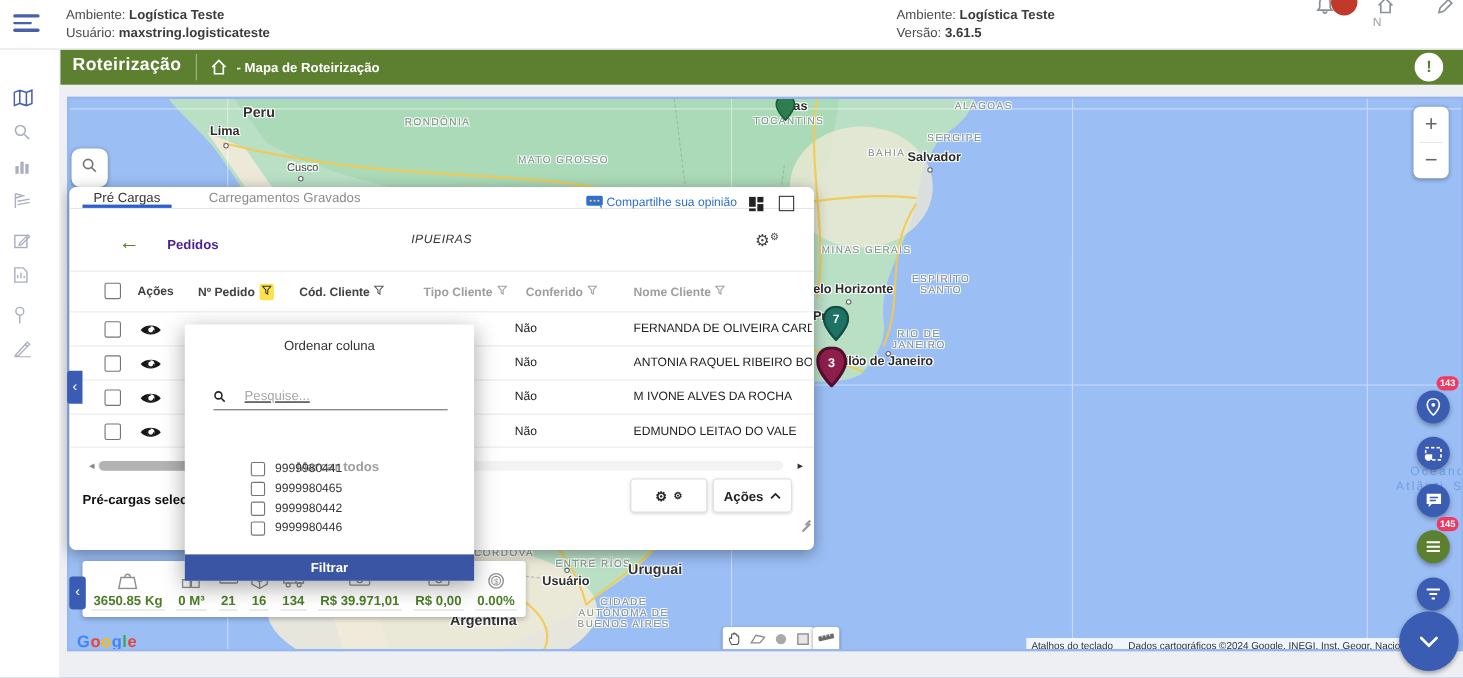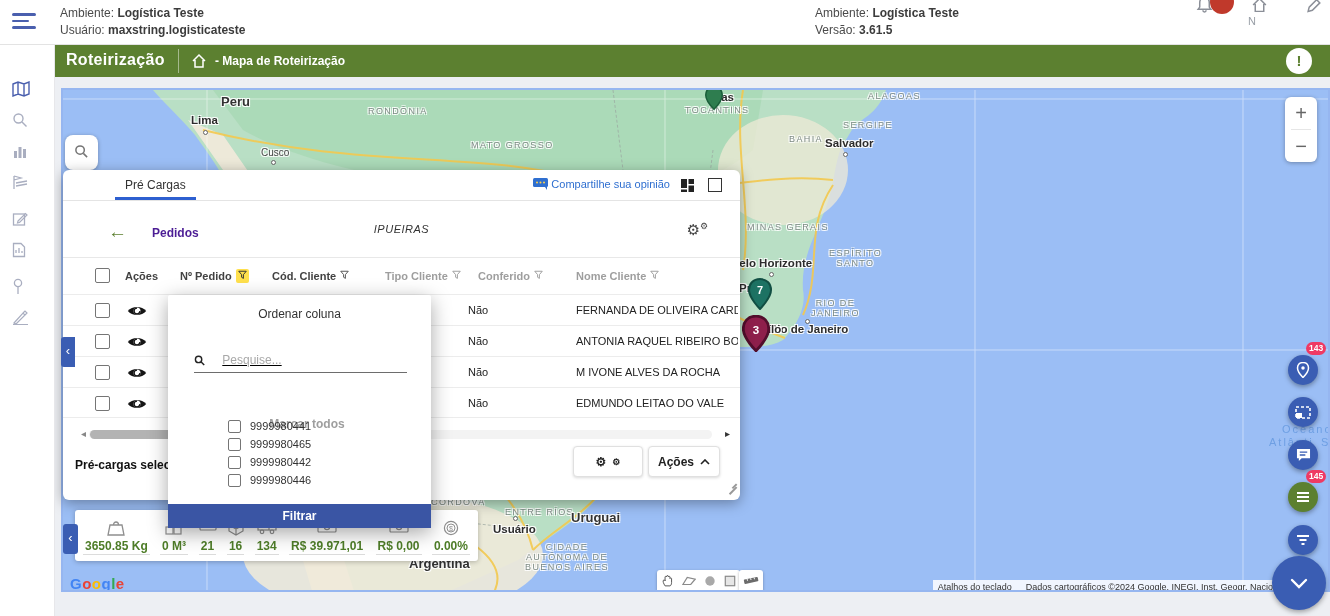--- a/index.html
+++ b/index.html
@@ -52,21 +52,21 @@
   .attribution { position:absolute; right:38px; top:490px; height:14px; background:rgba(255,255,255,.85); display:flex; gap:14px; align-items:center; font-size:9px; color:#333; padding:0 5px; }
 
   
   .fab { position:absolute; width:30px; height:30px; border-radius:50%; background:#3a5db3; color:#fff; display:flex; align-items:center; justify-content:center; box-shadow:0 2px 5px rgba(0,0,0,.35); cursor:pointer; z-index:30; }
   .fab.green { background:#5c8030; }
   .fab.big { width:54px; height:54px; }
   .fab-badge { position:absolute; min-width:20px; height:13px; border-radius:7px; background:#ef3a63; color:#fff; font-size:8.5px; font-weight:bold; text-align:center; line-height:13px; padding:0 3px; z-index:31; }
 
   
   .panel { position:absolute; left:63px; top:170px; width:677px; height:330px; background:#fff; border-radius:6px; box-shadow:0 3px 14px rgba(0,0,0,.35); z-index:20; }
-  .tabbar { position:relative; height:31px; border-bottom:1px solid #e4e4e4; display:flex; align-items:center;padding-left:40px; }
+  .tabbar { position:relative; height:20px; border-bottom:1px solid #e4e4e4; display:flex; align-items:center; }
   .tab { font-size:12px; padding:0 22px; cursor:pointer; height:100%; display:flex; align-items:center; position:relative; }
   .tab.active { color:#333; font-weight:normal; }
   .tab.active::after { content:""; position:absolute; left:12px; right:12px; bottom:0; height:3px; background:#2d5fd0; }
   .tab.inactive { color:#8a8a8a; }
   .feedback { position:absolute; right:70px; top:7px; display:flex; align-items:center; gap:2px; color:#2f6fd0; font-size:11px; cursor:pointer; }
   .grid-ic { position:absolute; right:45px; top:8px; cursor:pointer; }
   .square-ic { position:absolute; right:18px; top:8px; width:14px; height:14px; border:1.7px solid #333; cursor:pointer; }
   .ped-row { position:relative; height:57px; border-bottom:1px solid #e8e8e8; }
   .back-arrow { position:absolute; left:45px; top:20px; color:#5c8030; font-size:19px; font-weight:bold; cursor:pointer; }
   .ped-title { position:absolute; left:89px; top:25px; font-size:12px; font-weight:bold; color:#4c1d95; }
@@ -379,20 +379,21 @@
 <div class="fab big" style="left:1272px; top:556px;">
   <svg width="18" height="11" viewBox="0 0 18 11">
       <path d="M2 2 L9 9 L16 2" fill="none" stroke="#fff" stroke-width="2.4" stroke-linecap="round"></path>
     </svg>
 </div>
 
 <div class="panel-collapse">‹</div>
 <div class="panel">
   <div class="tabbar">
     <div class="tab active">Pré Cargas</div>
+    <div class="tab inactive">Carregamentos Gravados</div>
     <div class="feedback">
       <svg width="17" height="13" viewBox="0 0 17 13">
           <rect x="1" y="1" width="15" height="9" rx="1.5" fill="#2f6fd0"></rect>
           <circle cx="5" cy="5.5" r="1" fill="#ffd24d"></circle>
           <circle cx="8.5" cy="5.5" r="1" fill="#ffd24d"></circle>
           <circle cx="12" cy="5.5" r="1" fill="#ffd24d"></circle>
           <path d="M13 10 L15 13 L15 10 Z" fill="#2f6fd0"></path>
         </svg>
       <span>Compartilhe sua opinião</span>
     </div>

